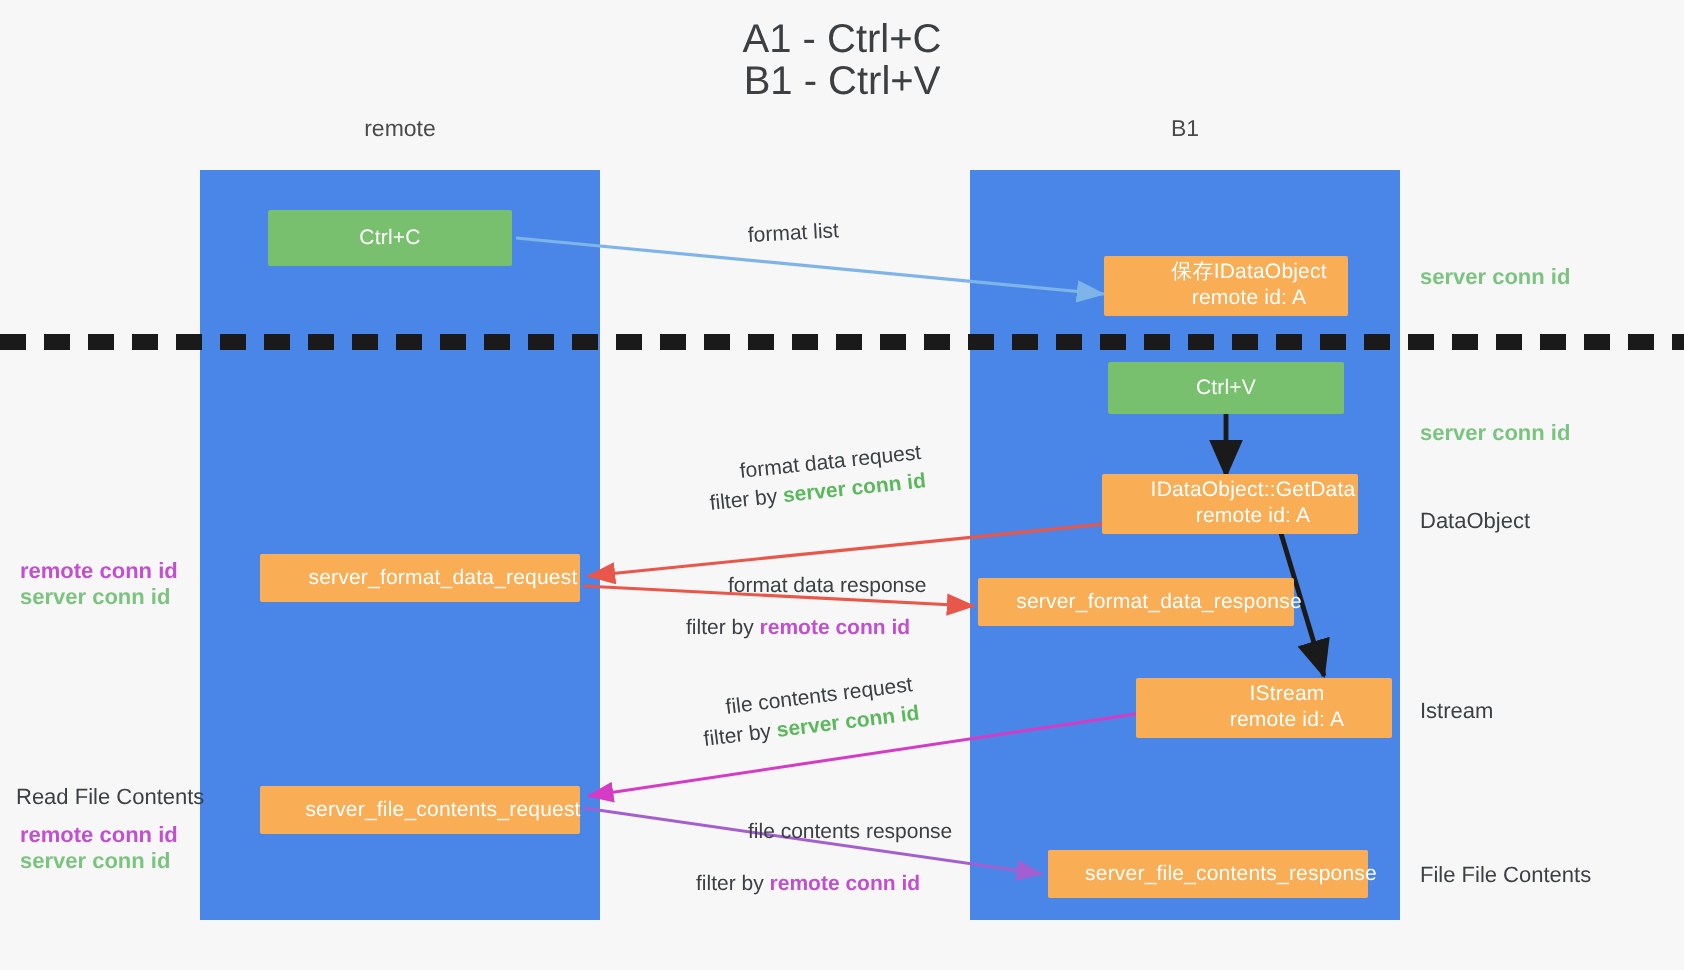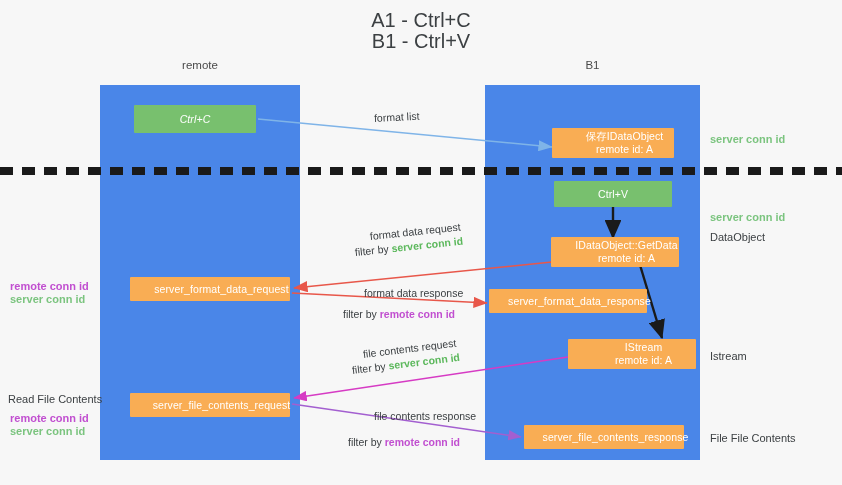--- a/index.html
+++ b/index.html
@@ -154,21 +154,21 @@
 
     <path d="M640,265 L662,338" stroke="#1a1a1a" stroke-width="2.4" fill="none" marker-end="url(#ah-black)"></path>
 
     <path d="M568,357 L294,398" stroke="#d63bc4" stroke-width="1.5" fill="none" marker-end="url(#ah-magenta)"></path>
 
     <path d="M292,404 L521,437" stroke="#a35fd0" stroke-width="1.5" fill="none" marker-end="url(#ah-purple)"></path>
   </svg>
 
   <div class="abs" id="divider"></div>
 
-  <div class="abs node green" style="left:134px; top:105px; width:122px; height:28px;font-style:italic;">
+  <div class="abs node green" style="left:134px; top:105px; width:122px; height:28px;">
     <span class="ln">Ctrl+C</span>
   </div>
 
   <div class="abs node orange" style="left:552px; top:128px; width:122px; height:30px;">
     <span class="ln">保存IDataObject</span>
     <span class="ln">remote id: A</span>
   </div>
 
   <div class="abs node green" style="left:554px; top:181px; width:118px; height:26px;">
     <span class="ln">Ctrl+V</span>
@@ -217,21 +217,21 @@
     <span>filter by </span><span class="hi-green">server conn id</span>
   </div>
 
   <div class="abs annot" style="left:374px; top:409px;">file contents response</div>
   <div class="abs annot" style="left:348px; top:435px;">
     <span>filter by </span><span class="hi-purple">remote conn id</span>
   </div>
 
   <div class="abs legend-green" style="left:710px; top:132px;">server conn id</div>
   <div class="abs legend-green" style="left:710px; top:210px;">server conn id</div>
-  <div class="abs side-label" style="left:710px; top:230px;text-align:right;">DataObject</div>
+  <div class="abs side-label" style="left:710px; top:254px;text-align:right;">DataObject</div>
   <div class="abs side-label" style="left:710px; top:349px;">Istream</div>
   <div class="abs side-label" style="left:710px; top:431px;">File File Contents</div>
 
   <div class="abs side-label" style="left:10px; top:279px;">
     <span class="conn-remote">remote conn id</span>
   </div>
   <div class="abs side-label" style="left:10px; top:292px;">
     <span class="conn-server">server conn id</span>
   </div>
 

